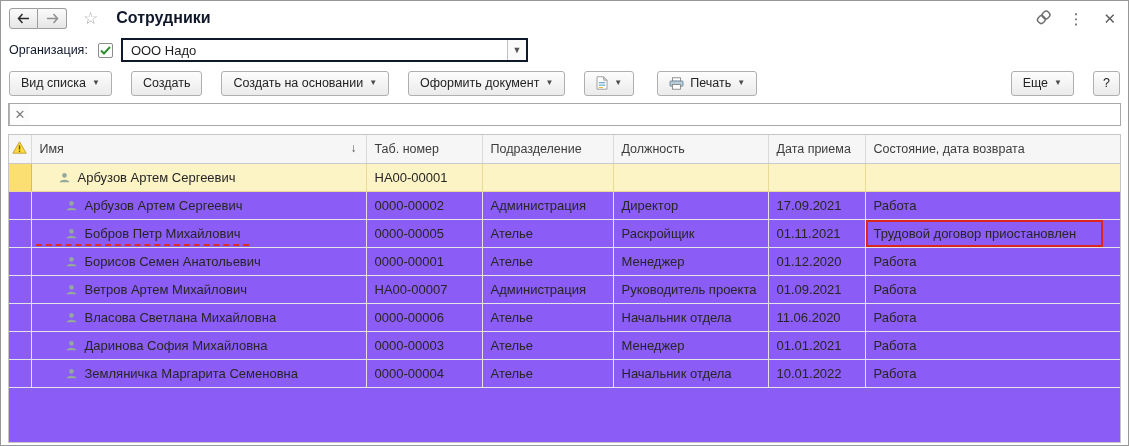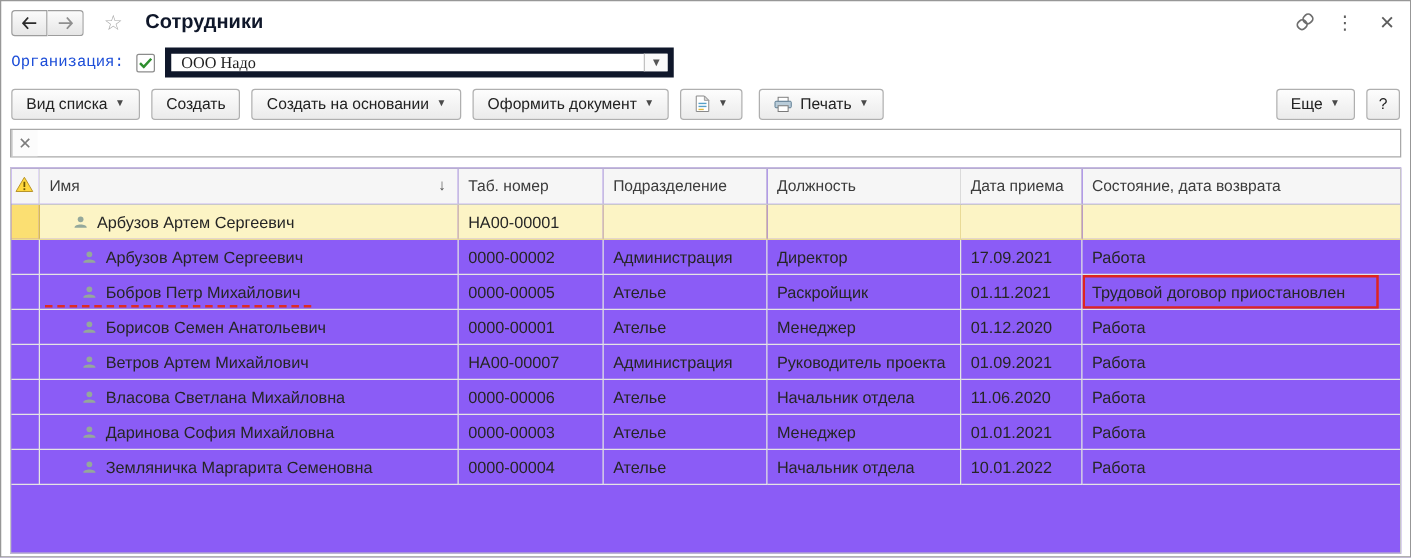--- a/index.html
+++ b/index.html
@@ -15,31 +15,31 @@
   .nav-btn.back { border-radius:3px 0 0 3px; }
   .nav-btn.fwd  { border-radius:0 3px 3px 0; border-left:none; }
   .star { margin-left:16px; font-size:17px; color:#a9a9a9; cursor:pointer; line-height:1; }
   .page-title { margin-left:18px; font-size:16px; font-weight:bold; color:#0f172a; }
   .titlebar-right { margin-left:auto; display:flex; align-items:center; gap:20px; }
   .tb-icon { color:#5d5d5d; font-size:15px; cursor:pointer; line-height:1; display:inline-flex; align-items:center; }
   .rot45 { display:inline-block; transform:rotate(45deg); }
 
   
   .org-row { display:flex; align-items:center; height:30px; padding:0 8px; }
-  .org-label { font-size:12.5px; color:#1d4ed8; margin-right:10px;font-family:Liberation Mono, monospace; }
+  .org-label { font-size:12.5px; color:#0f172a; margin-right:10px; }
   .checkbox { width:15px; height:15px; border:1px solid #8c8c8c; background:#fff; display:inline-flex;
               align-items:center; justify-content:center; cursor:pointer; border-radius:2px; }
-  .combo { width:407px; height:24px; border:5px solid #0f172a; display:flex; align-items:center;
-           margin-left:8px; font-size:13px; color:#1f1f1f; cursor:pointer; background:#fff;font-family:Liberation Serif, serif; }
+  .combo { width:407px; height:24px; border:2px solid #0f172a; display:flex; align-items:center;
+           margin-left:8px; font-size:13px; color:#1f1f1f; cursor:pointer; background:#fff; }
   .combo-value { padding-left:8px; flex:1; }
   .combo-btn { width:19px; height:100%; border-left:1px solid #c2c2c2; background:#fafafa; color:#555;
                font-size:9px; display:flex; align-items:center; justify-content:center; }
 
   
-  .toolbar { display:flex; align-items:center; height:36px; padding:0 8px; gap:9px; }
+  .toolbar { display:flex; align-items:center; height:36px; padding:0 8px; gap:19px; }
   .btn { height:25px; display:inline-flex; align-items:center; gap:6px; padding:0 11px;
          background:linear-gradient(#fdfdfd,#ebebeb); border:1px solid #afafaf; border-radius:3px;
          font-size:12.5px; color:#222; cursor:pointer; font-family:inherit; white-space:nowrap; }
   .caret { font-size:8px; color:#4a4a4a; line-height:1; }
   .spacer { flex:1; }
   .btn-help { width:27px; justify-content:center; padding:0; }
   .print-gap { margin-left:4px; }
 
   
   .search-row { margin:2px 7px 0; }

